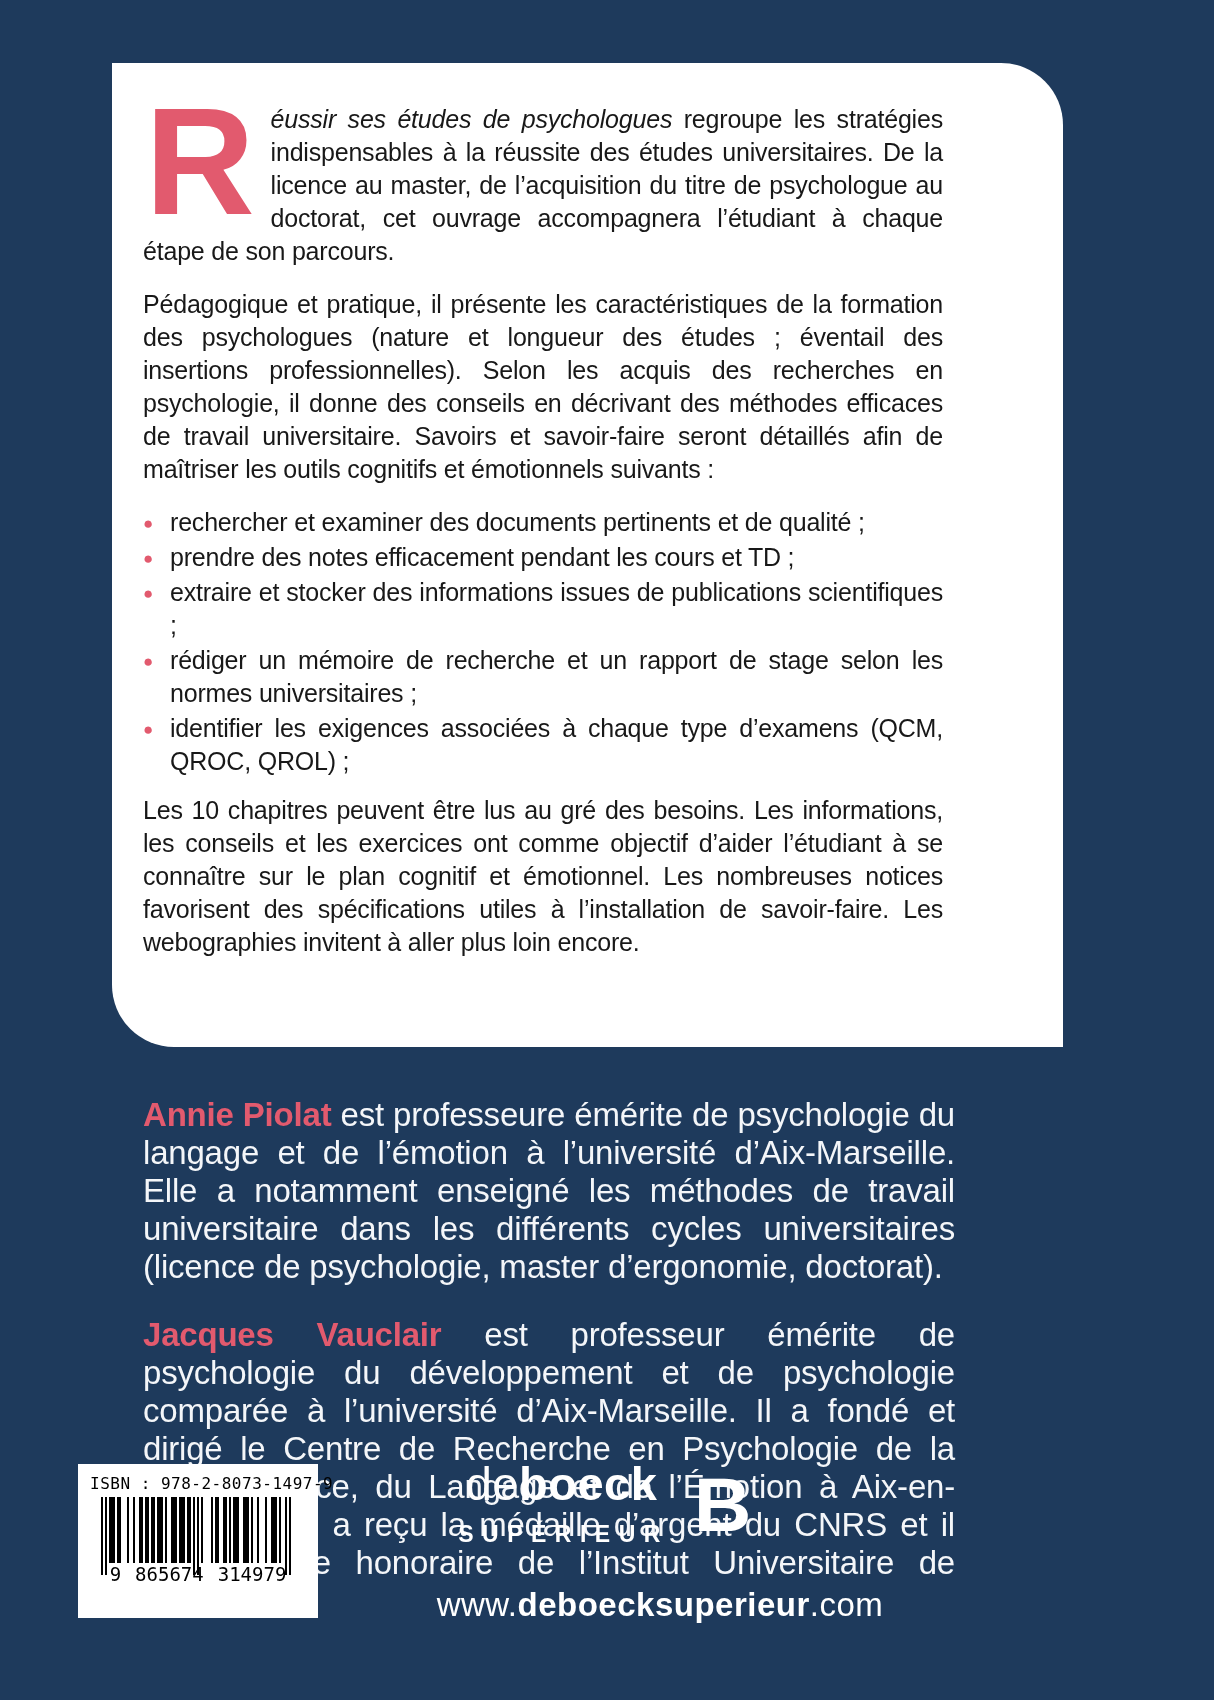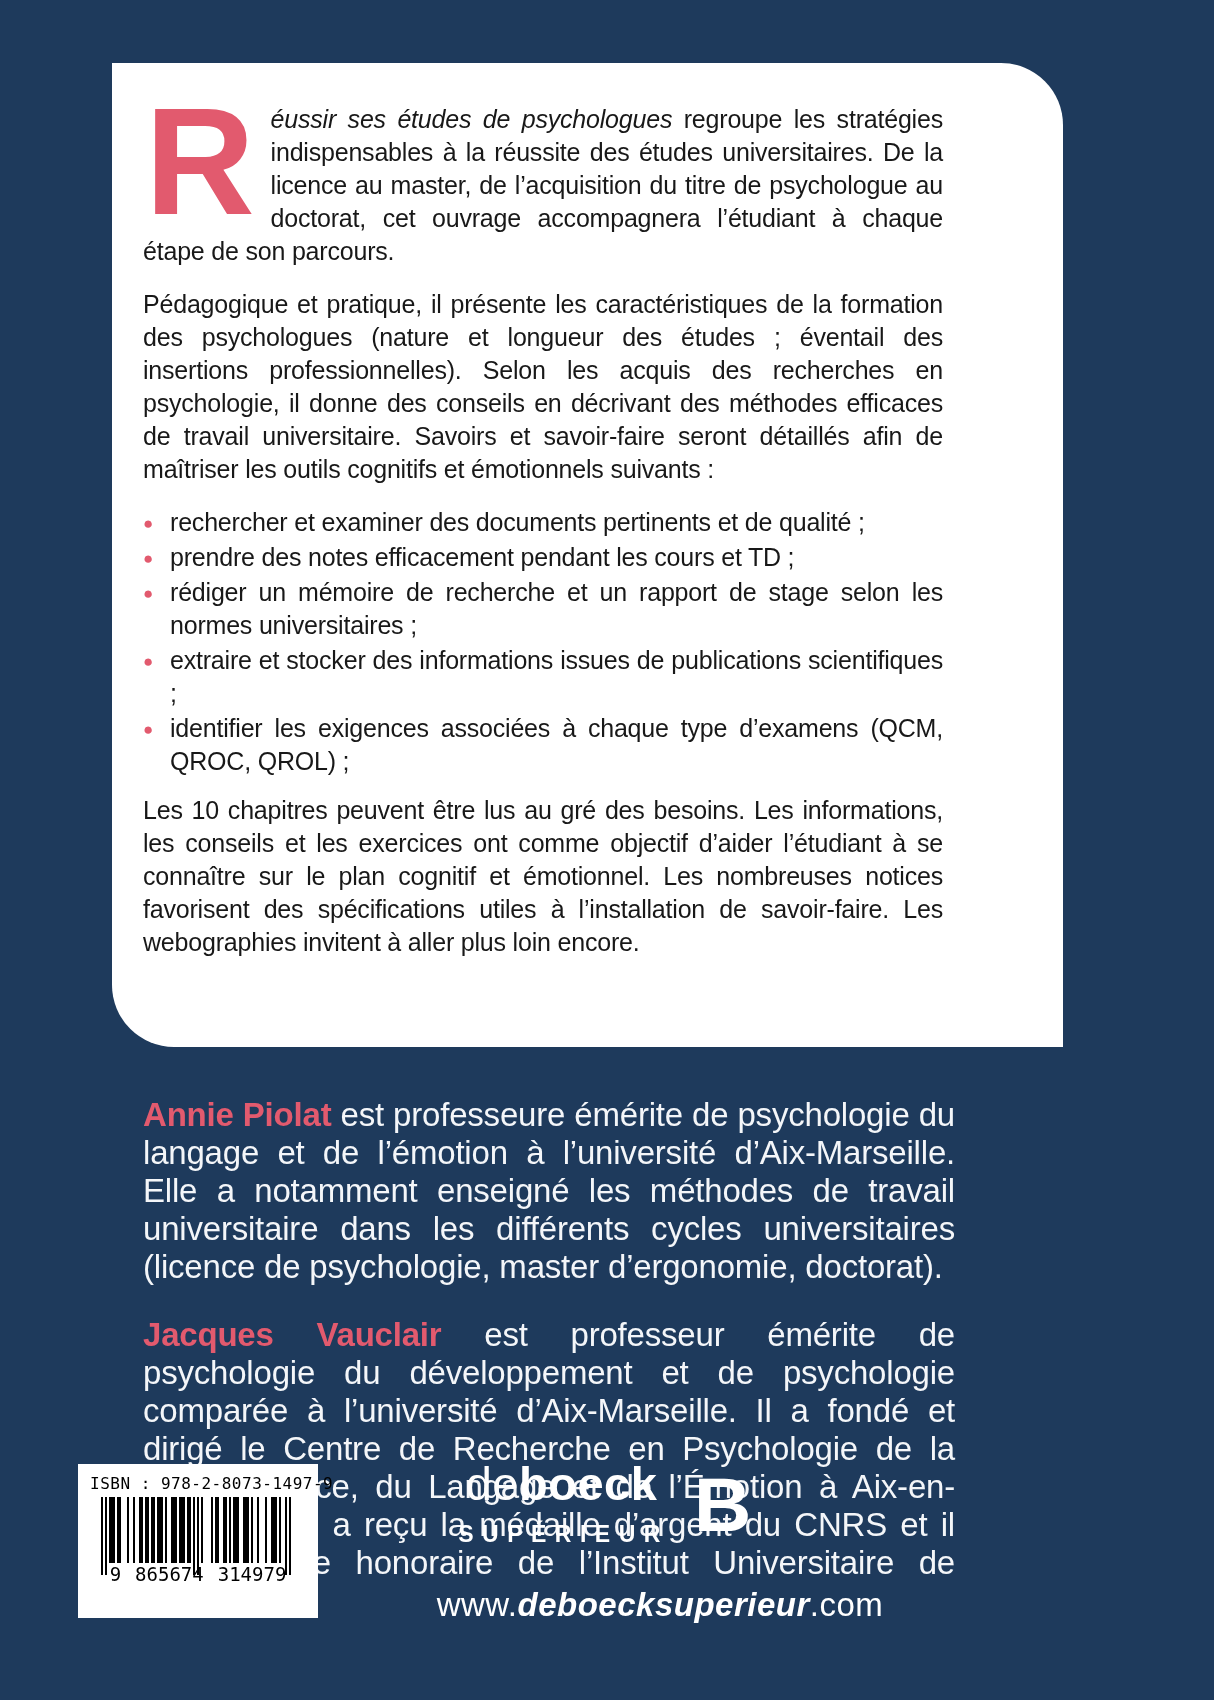--- a/index.html
+++ b/index.html
@@ -132,37 +132,37 @@
   
   .site-url{
     position:absolute;left:340px;top:1586px;
     width:640px;
     text-align:center;
     color:#fff;
     font-size:33px;
     font-weight:300;
     letter-spacing:0.5px;
   }
-  .site-url b{font-weight:700;font-style:italic;}
+  .site-url b{font-weight:700;}
 </style>
 </head>
 <body>
 
 <div class="page">
 
   <section class="card">
     <p class="p1"><span class="dropcap">R</span><em>éussir ses études de psychologues</em><span> regroupe les stratégies indispensables à la réussite des études universitaires. De la licence au master, de l’acquisition du titre de psychologue au doctorat, cet ouvrage accompagnera l’étudiant à chaque étape de son parcours.</span></p>
 
     <p class="body pbody">Pédagogique et pratique, il présente les caractéristiques de la formation des psychologues (nature et longueur des études ; éventail des insertions professionnelles). Selon les acquis des recherches en psychologie, il donne des conseils en décrivant des méthodes efficaces de travail universitaire. Savoirs et savoir-faire seront détaillés afin de maîtriser les outils cognitifs et émotionnels suivants :</p>
 
     <ul class="bullets">
       <li>rechercher et examiner des documents pertinents et de qualité ;</li>
       <li>prendre des notes efficacement pendant les cours et TD ;</li>
+      <li>extraire et stocker des informations issues de publications scientifiques ;</li>
       <li>rédiger un mémoire de recherche et un rapport de stage selon les normes universitaires ;</li>
-      <li>extraire et stocker des informations issues de publications scientifiques ;</li>
       <li>identifier les exigences associées à chaque type d’examens (QCM, QROC, QROL) ;</li>
     </ul>
 
     <p class="body p3">Les 10 chapitres peuvent être lus au gré des besoins. Les informations, les conseils et les exercices ont comme objectif d’aider l’étudiant à se connaître sur le plan cognitif et émotionnel. Les nombreuses notices favorisent des spécifications utiles à l’installation de savoir-faire. Les webographies invitent à aller plus loin encore.</p>
 
   </section>
 
   <section class="bios">
     <p class="bio"><strong class="author-name">Annie Piolat</strong><span> est professeure émérite de psychologie du langage et de l’émotion à l’université d’Aix-Marseille. Elle a notamment enseigné les méthodes de travail universitaire dans les différents cycles universitaires (licence de psychologie, master d’ergonomie, doctorat).</span></p>
     <p class="bio"><strong class="author-name">Jacques Vauclair</strong><span> est professeur émérite de psychologie du développement et de psychologie comparée à l’université d’Aix-Marseille. Il a fondé et dirigé le Centre de Recherche en Psychologie de la Connaissance, du Langage et de l’Émotion à Aix-en-Provence. Il a reçu la médaille d’argent du CNRS et il est membre honoraire de l’Institut Universitaire de France.</span></p>

